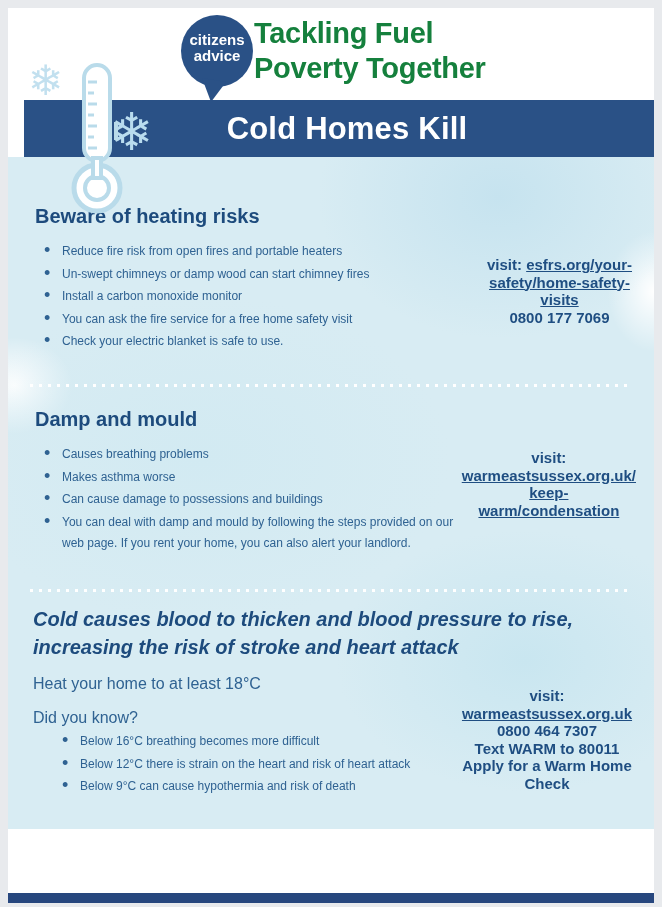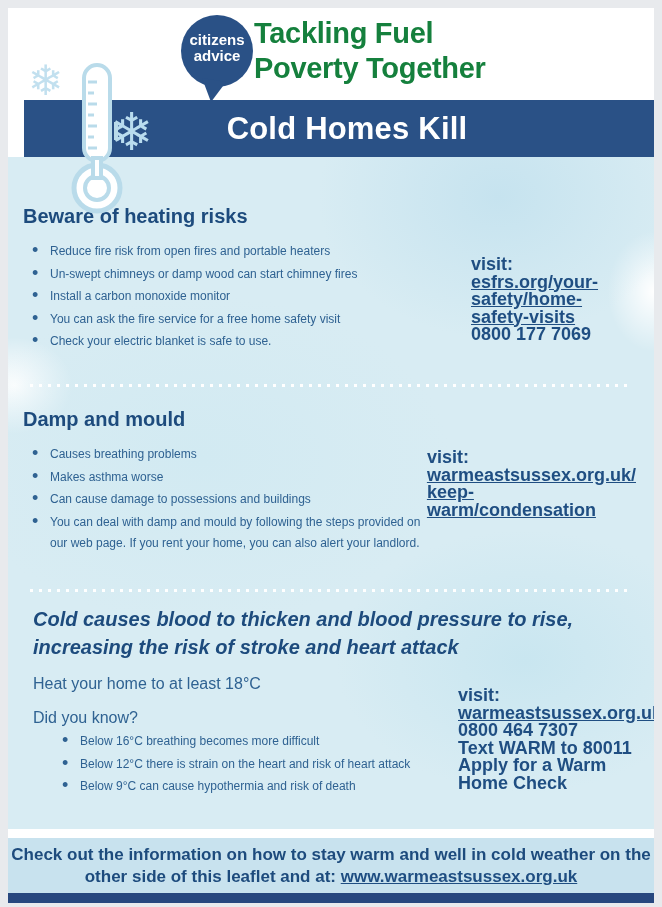--- a/index.html
+++ b/index.html
@@ -49,38 +49,38 @@
       radial-gradient(ellipse 8% 10% at 100% 20%, #ffffff 0%, rgba(255,255,255,0) 90%),
       #d8ecf3;
   }
   .divider {
     position:absolute; left:22px; right:22px; height:3px;
     background-image:repeating-linear-gradient(90deg,#ffffff 0 3px, rgba(255,255,255,0) 3px 9px);
   }
   .divider.d1 { top:227px; }
   .divider.d2 { top:432px; }
 
-  .section { position:absolute; left:15px; right:18px; }
+  .section { position:absolute; left:27px; right:18px; }
   .section.s1 { top:47px; }
   .section.s2 { top:250px; }
   .section.s3 { top:448px; left:25px; }
 
   .section-heading { color:#1d4b7d; font-weight:bold; font-size:20px; line-height:24px; }
   .section-row { display:flex; }
   .bullets { list-style:none; width:448px; margin-top:13px; }
   .bullets li {
     position:relative; padding-left:27px;
     color:#2f6292; font-size:12px; line-height:21.5px; margin-bottom:1px;
   }
   .bullets li::before {
     content:"\2022"; position:absolute; left:9px; top:-1px; font-size:18px; color:#2f6292;
   }
   .contact {
-    flex:1; text-align:left;
-    color:#1f4e82; font-weight:bold; font-size:18px; line-height:17.5px;
+    flex:1; text-align:center;
+    color:#1f4e82; font-weight:bold; font-size:15px; line-height:17.5px;
   }
   .contact a, .footer-band a { color:#1f4e82; text-decoration:underline; }
   .contact.c1 { margin-top:28px; }
   .contact.c2 { margin-top:18px; }
   .contact.c3 { margin-top:14px; width:178px; flex:none; }
 
   .s3 .heading2 { font-size:20px; line-height:28px;font-style:italic; }
   .s3-row { display:flex; margin-top:12px; }
   .s3-left { width:440px; color:#2f6292; font-size:16px; }
   .intro-line { line-height:22px; }
@@ -201,22 +201,16 @@
           <a href="#">warmeastsussex.org.uk</a><br>
           <span>0800 464 7307</span><br>
           <span>Text WARM to 80011</span><br>
           <span>Apply for a Warm Home Check</span>
         </div>
       </div>
     </div>
 
   </div>
 
-  <div class="footer-band">
-    <div>Check out the information on how to stay warm and well in cold weather on the</div>
-    <div>
-      <span>other side of this leaflet and at: </span><a href="#">www.warmeastsussex.org.uk</a>
-    </div>
-  </div>
 
   <div class="bottom-strip"></div>
 
 </div>
 
 </body></html>

